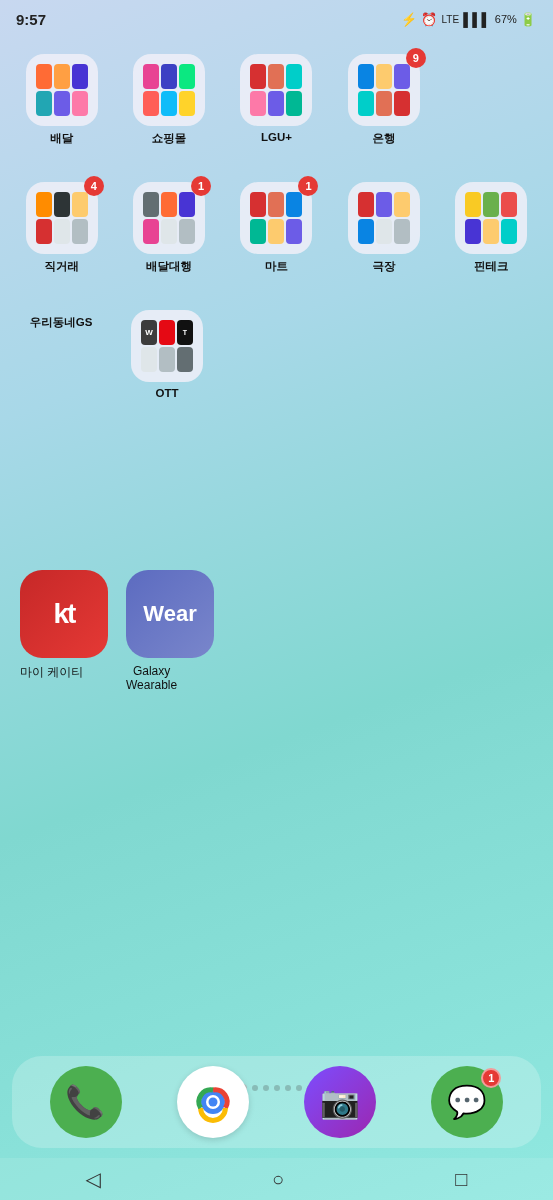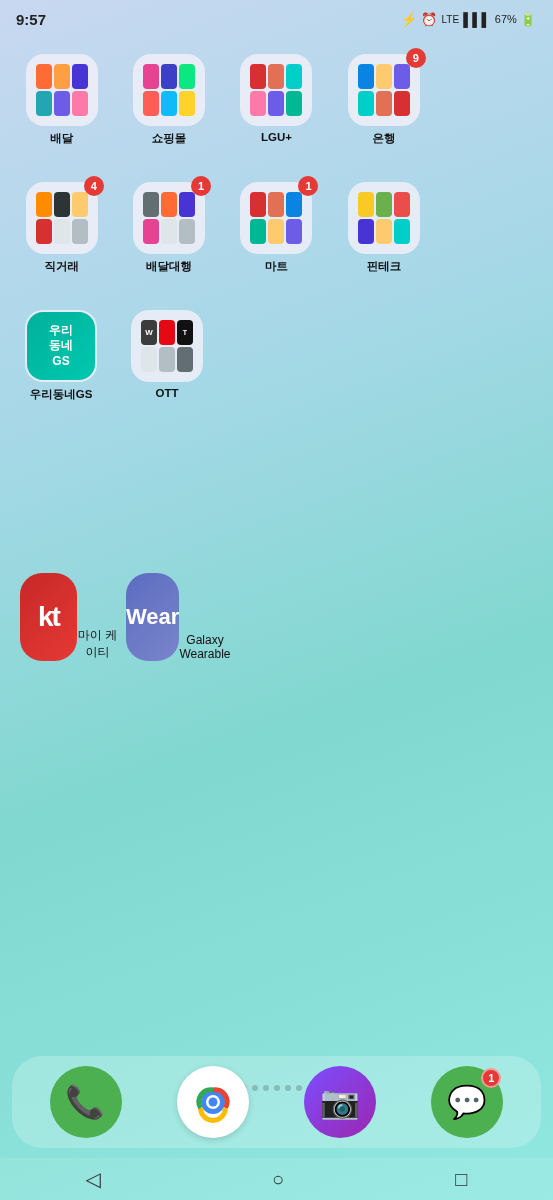--- a/index.html
+++ b/index.html
@@ -103,22 +103,22 @@
       width: 100%;
       height: 100%;
       display: flex;
       align-items: center;
       justify-content: center;
       font-size: 9px;
     }
     .standalone-app {
       width: 106px;
       display: flex;
-      flex-direction: row;
-      align-items: flex-end;
+      flex-direction: column;
+      align-items: flex-start;
       padding: 8px 4px;
       cursor: pointer;
     }
     .large-icon {
       width: 88px;
       height: 88px;
       border-radius: 22px;
       display: flex;
       align-items: center;
       justify-content: center;
@@ -313,20 +313,35 @@
           <div class="folder-icon-small" style="background:#0984e3;border-radius:4px;"></div>
           <div class="folder-icon-small" style="background:#00b894;border-radius:4px;"></div>
           <div class="folder-icon-small" style="background:#fdcb6e;border-radius:4px;"></div>
           <div class="folder-icon-small" style="background:#6c5ce7;border-radius:4px;"></div>
         </div>
       </div>
     </div>
     <div class="app-label">마트</div>
   </div>
 
+  <div class="app-item">
+    <div class="app-icon-wrap">
+      <div class="app-icon-inner">
+        <div class="folder-grid">
+          <div class="folder-icon-small" style="background:#d63031;border-radius:4px;"></div>
+          <div class="folder-icon-small" style="background:#6c5ce7;border-radius:4px;"></div>
+          <div class="folder-icon-small" style="background:#fdcb6e;border-radius:4px;"></div>
+          <div class="folder-icon-small" style="background:#0984e3;border-radius:4px;"></div>
+          <div class="folder-icon-small" style="background:#dfe6e9;border-radius:4px;"></div>
+          <div class="folder-icon-small" style="background:#b2bec3;border-radius:4px;"></div>
+        </div>
+      </div>
+    </div>
+    <div class="app-label">극장</div>
+  </div>
 
   <div class="app-item">
     <div class="app-icon-wrap">
       <div class="app-icon-inner">
         <div class="folder-grid">
           <div class="folder-icon-small" style="background:#f9ca24;border-radius:4px;"></div>
           <div class="folder-icon-small" style="background:#6ab04c;border-radius:4px;"></div>
           <div class="folder-icon-small" style="background:#eb4d4b;border-radius:4px;"></div>
           <div class="folder-icon-small" style="background:#4834d4;border-radius:4px;"></div>
           <div class="folder-icon-small" style="background:#fdcb6e;border-radius:4px;"></div>
@@ -334,25 +349,20 @@
         </div>
       </div>
     </div>
     <div class="app-label">핀테크</div>
   </div>
 </div>
 
 <div style="display:flex; padding: 10px 8px 0;">
 
   <div class="app-item" style="width:106px;">
-    <div class="app-icon-wrap">
-      <div class="app-icon-inner" style="background: linear-gradient(135deg, #00b09b, #00c8b0); border-radius:16px; flex-direction:column; color:white; font-weight:bold; font-size:12px; line-height:1.3; text-align:center; padding:4px;">
-        <span>우리<br>동네<br>GS</span>
-      </div>
-    </div>
     <div class="app-label">우리동네GS</div>
   </div>
 
   <div class="app-item" style="width:106px;">
     <div class="app-icon-wrap">
       <div class="app-icon-inner">
         <div class="folder-grid">
           <div class="folder-icon-small" style="background:#3c3c3c;border-radius:4px; color:white; font-size:8px; font-weight:bold; display:flex; align-items:center; justify-content:center;">W</div>
           <div class="folder-icon-small" style="background:#e50914;border-radius:4px;"></div>
           <div class="folder-icon-small" style="background:#111;border-radius:4px; color:white; font-size:7px; font-weight:bold; display:flex; align-items:center; justify-content:center;">T</div>

